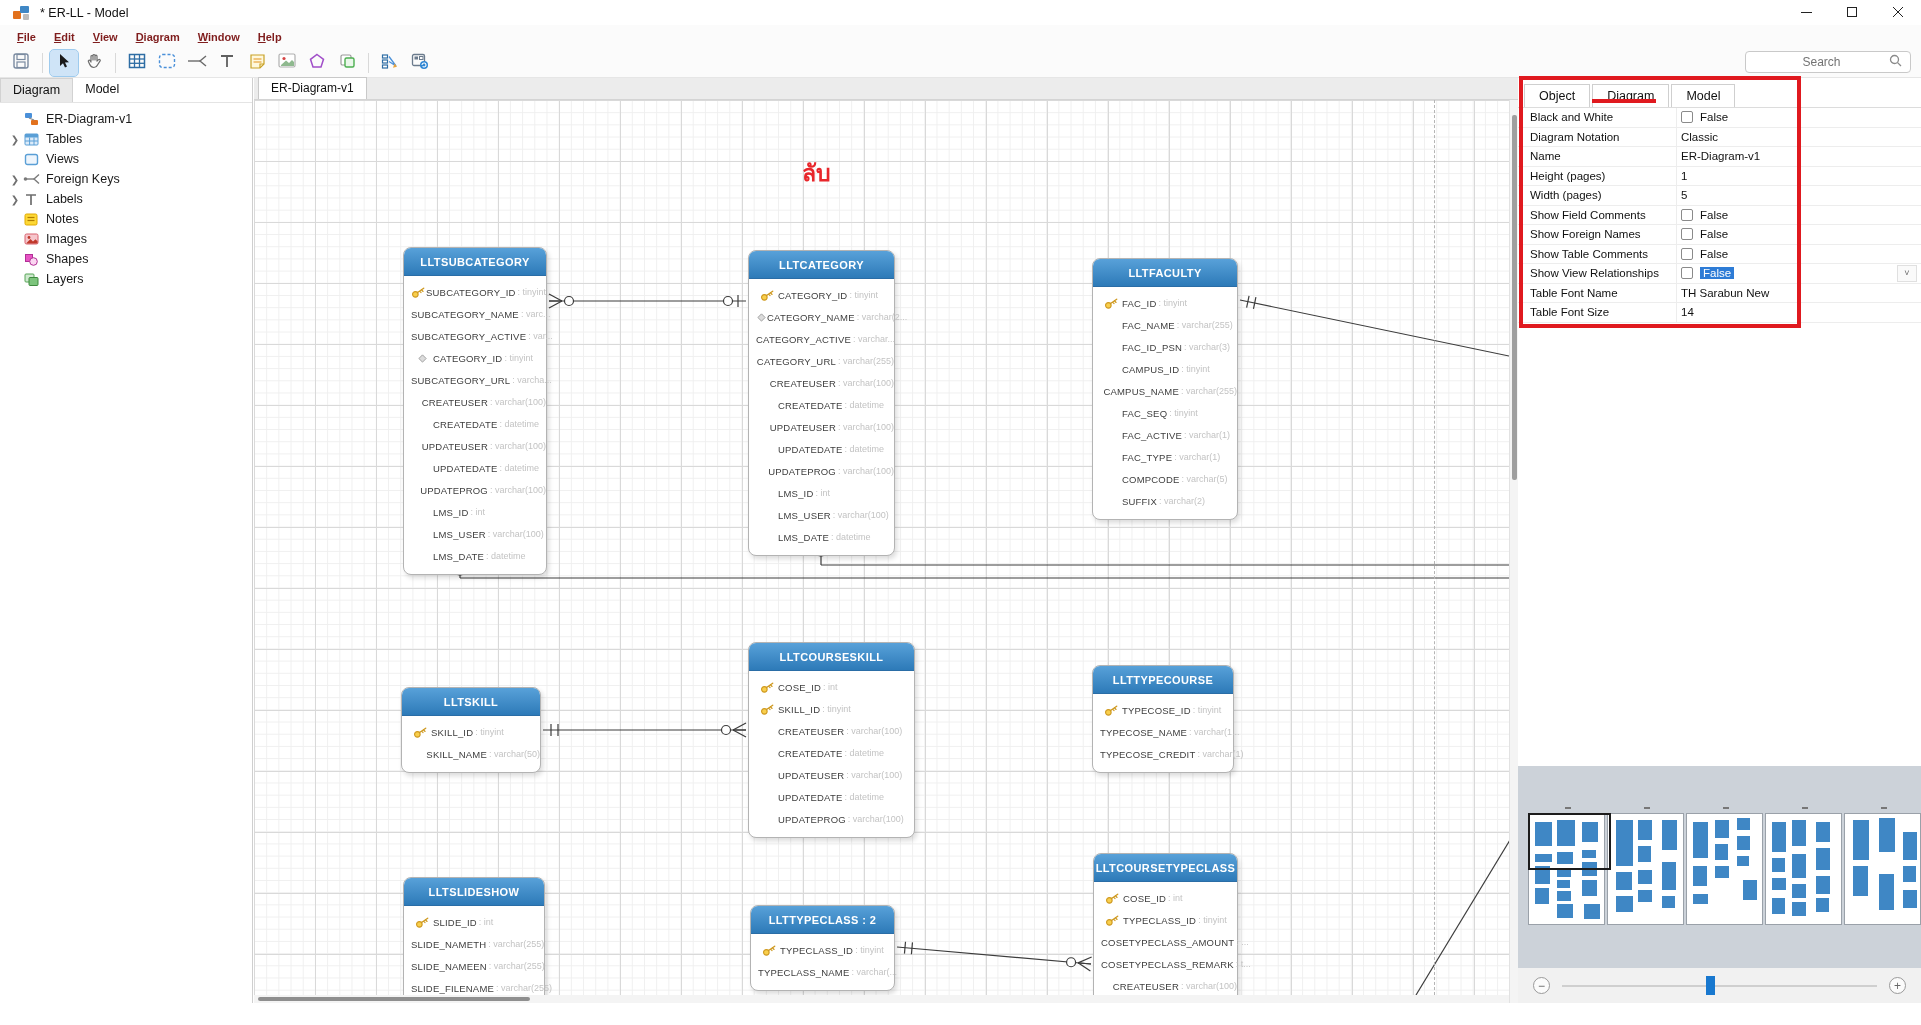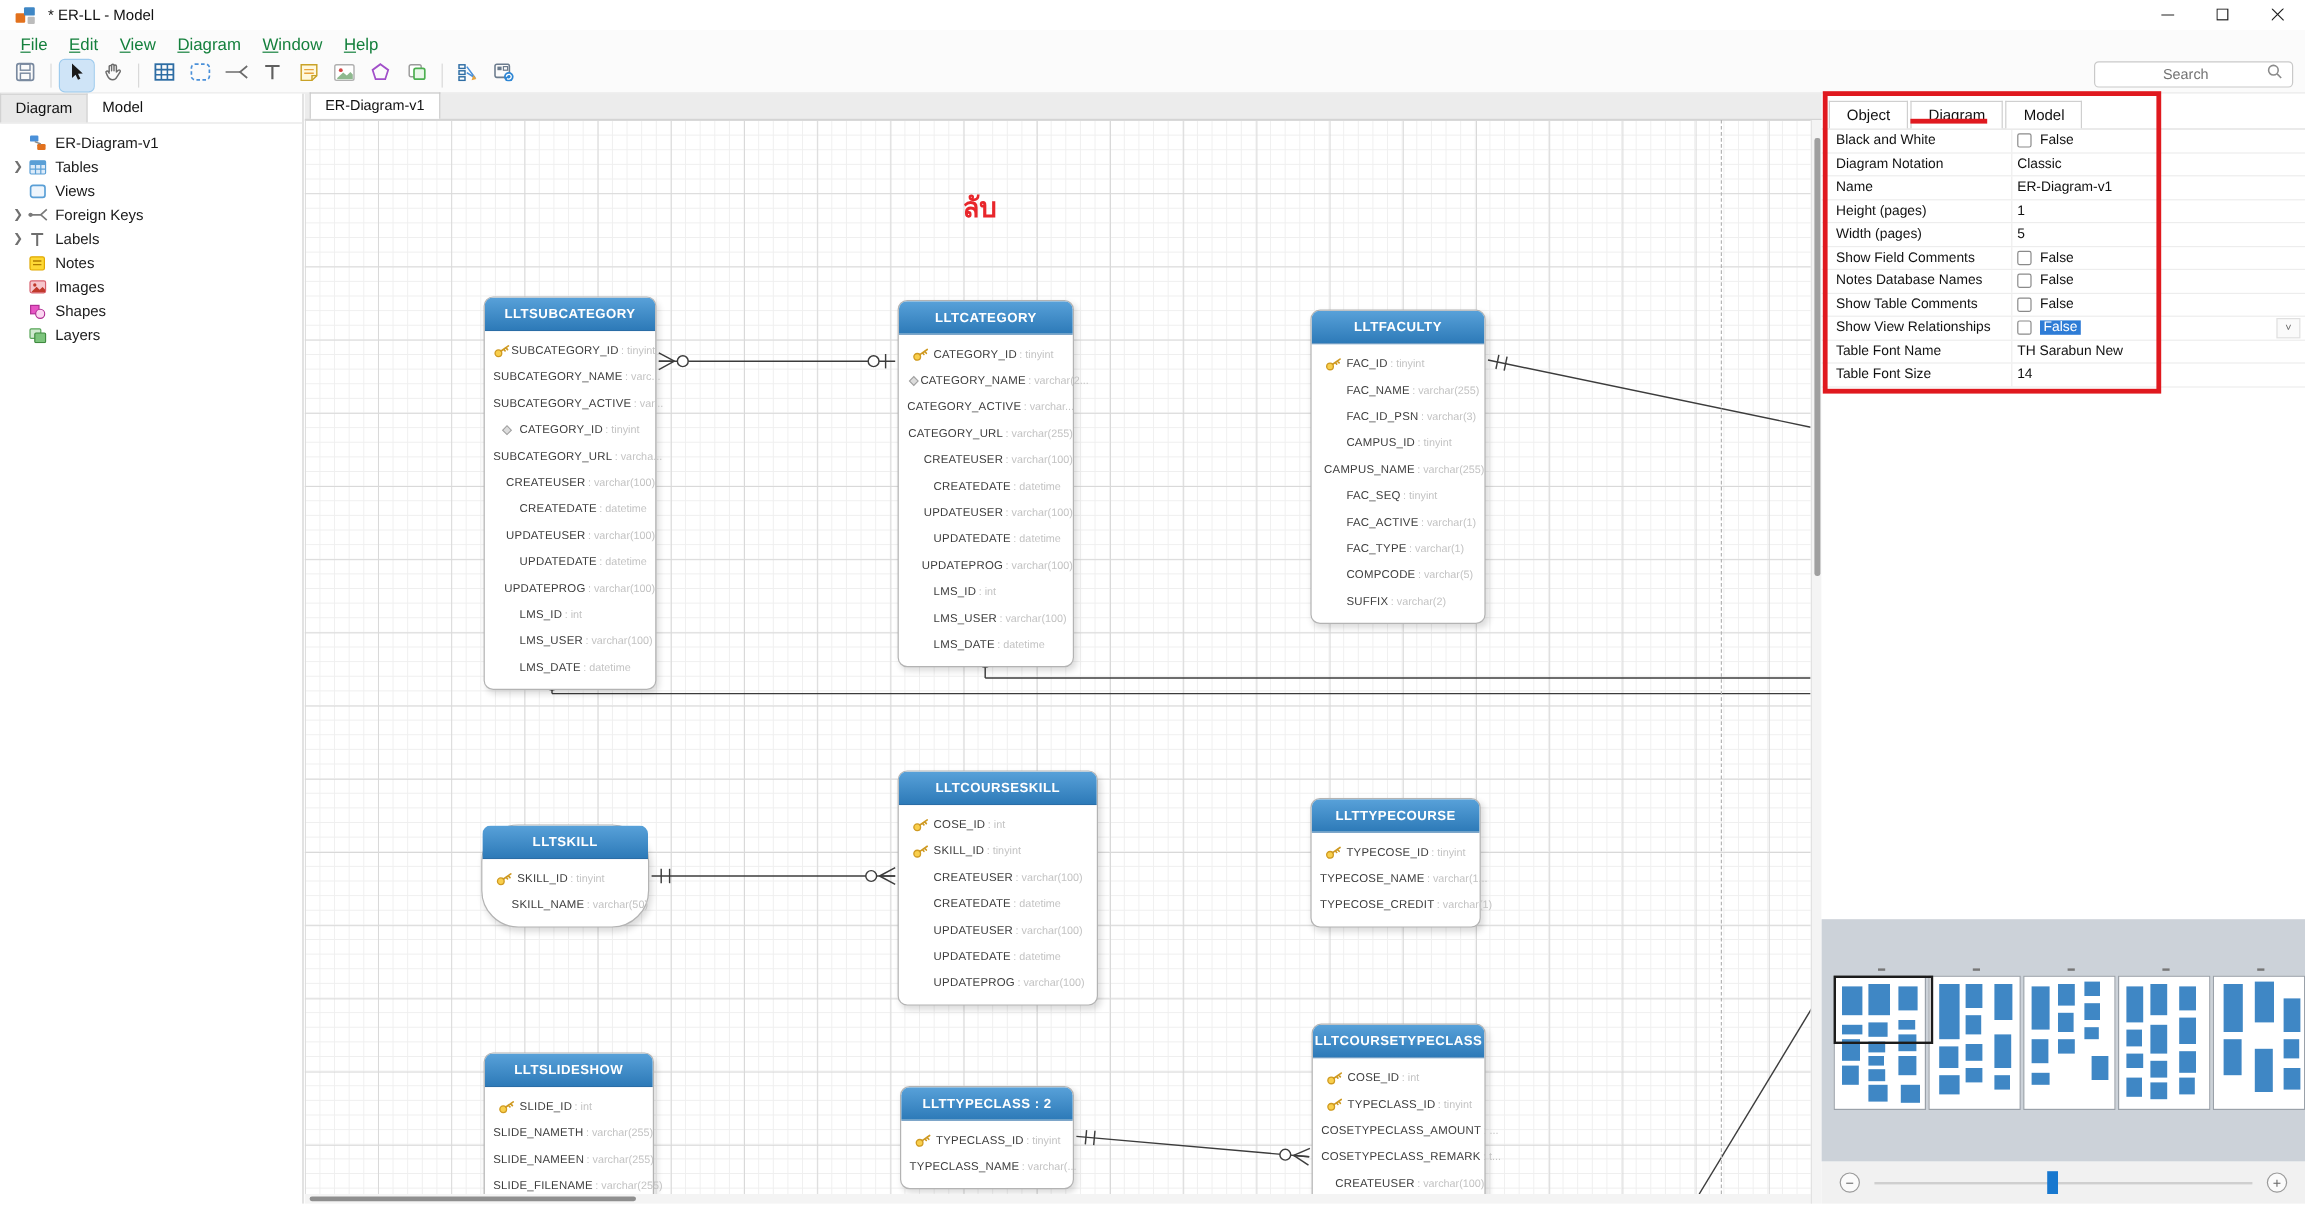--- a/index.html
+++ b/index.html
@@ -9,21 +9,21 @@
   
   .titlebar { position:absolute; left:0; top:0; width:100%; height:25px; background:#fff; display:flex; align-items:center; }
   .titlebar .appicon { margin-left:12px; width:18px; height:18px; }
   .titlebar .title { margin-left:10px; font-size:12.5px; color:#111; }
   .wincontrols { position:absolute; right:0; top:0; height:25px; display:flex; }
   .winbtn { width:46px; height:25px; display:flex; align-items:center; justify-content:center; font-size:12px; color:#222; }
   .winbtn svg { display:block; }
 
   
   .menubar { position:absolute; left:0; top:25px; width:100%; height:23px; background:#fbfbfb; display:flex; align-items:center; padding-left:8px; }
-  .menu-item { font-size:14px; color:#15803d; padding:3px 9px; }
+  .menu-item { font-size:11px; color:#7f1d1d; padding:3px 9px;font-weight:bold; }
   .menu-item::first-letter { text-decoration:underline; }
 
   
   .toolbar { position:absolute; left:0; top:48px; width:100%; height:30px; background:#fbfbfb; border-bottom:1px solid #e6e6e6; display:flex; align-items:center; padding-left:6px; }
   .tool { width:28px; height:26px; display:flex; align-items:center; justify-content:center; border-radius:4px; margin:0 1px; }
   .tool.selected { background:#cfe4f7; outline:1px solid #9ecbee; }
   .tool-sep { width:1px; height:20px; background:#d9d9d9; margin:0 6px; }
   .searchbox { position:absolute; right:10px; top:3px; width:166px; height:22px; border:1px solid #c9c9c9; border-radius:4px; background:#fff; display:flex; align-items:center; padding:0 8px; }
   .searchbox .ph { flex:1; font-size:12px; color:#737373;text-align:center; }
 
@@ -594,21 +594,21 @@
             <span class="er-field">COMPCODE</span>
             <span class="er-type">: varchar(5)</span>
           </div>
           <div class="er-row">
             <span class="er-ic"></span>
             <span class="er-field">SUFFIX</span>
             <span class="er-type">: varchar(2)</span>
           </div>
         </div>
       </div>
-      <div class="er-table" style="left: 147px; top: 587px; width: 140px; border-radius: 31px;">
+      <div class="er-table" style="left: 147px; top: 587px; width: 140px;">
         <div class="er-header">LLTSKILL</div>
         <div class="er-body">
           <div class="er-row">
             <span class="er-ic">
               <svg width="15" height="13" viewBox="0 0 16 14">
                 <circle cx="4.6" cy="9" r="3" fill="#f9cf4c" stroke="#cf9a22" stroke-width="1.2"></circle>
                 <path d="M7 7 L13.6 2.4 M11.2 4 l1.6 1.8 M9.3 5.4 l1.3 1.5" stroke="#cf9a22" stroke-width="1.5" fill="none" stroke-linecap="round"></path>
               </svg>
             </span>
             <span class="er-field">SKILL_ID</span>
@@ -833,21 +833,21 @@
           </div>
         </div>
         <div class="prop-row">
           <div class="prop-label">Show Field Comments</div>
           <div class="prop-value">
             <span class="prop-check"></span>
             <span>False</span>
           </div>
         </div>
         <div class="prop-row">
-          <div class="prop-label">Notes Database Names</div>
+          <div class="prop-label">Show Foreign Names</div>
           <div class="prop-value">
             <span class="prop-check"></span>
             <span>False</span>
           </div>
         </div>
         <div class="prop-row">
           <div class="prop-label">Show Table Comments</div>
           <div class="prop-value">
             <span class="prop-check"></span>
             <span>False</span>

